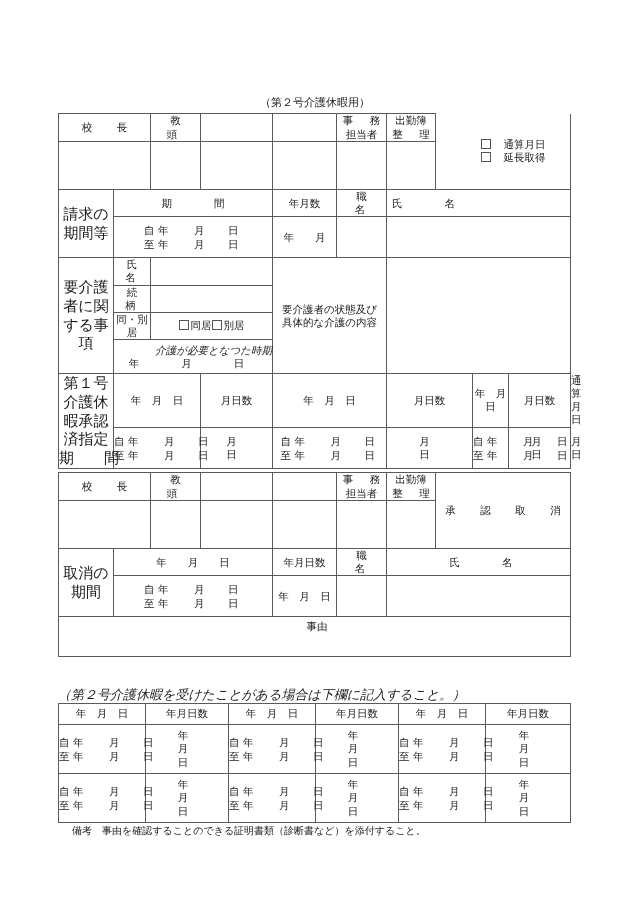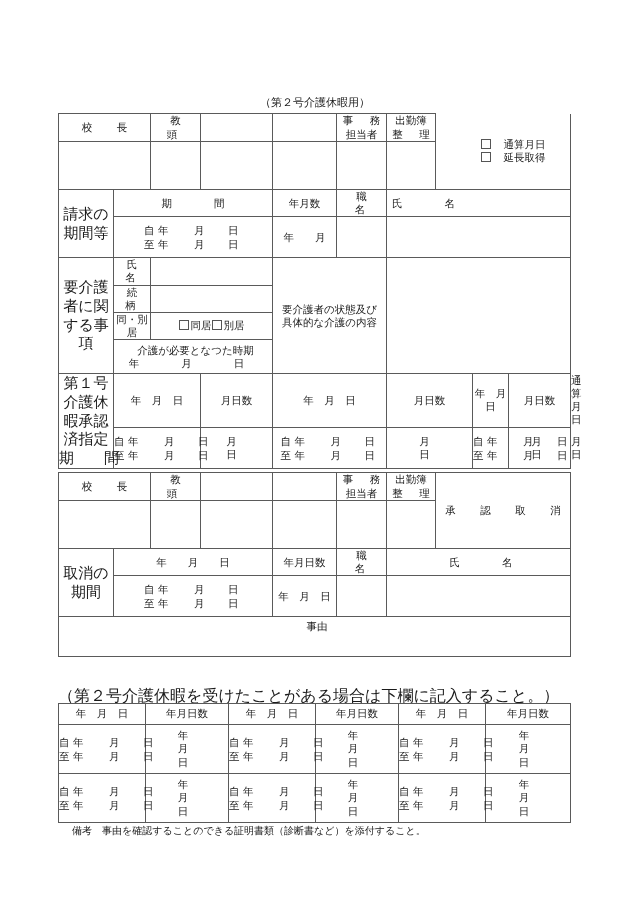--- a/index.html
+++ b/index.html
@@ -127,22 +127,23 @@
     text-align: center;
   }
   .wrap-label {
     text-align: left;
     padding: 3px 8px !important;
     line-height: 1.45;
     font-size: 10.5px;
   }
   .note-line {
     position: absolute;
-    font-size: 16px;
-    white-space: nowrap;
+    font-size: 13px;
+    white-space: nowrap;
+    font-style: italic;
   }
   .footnote {
     position: absolute;
     font-size: 10px;
     white-space: nowrap;
   }
 </style>
 </head>
 <body>
 
@@ -253,21 +254,21 @@
 
     <tr>
       <td class="dashed-t dashed-b dashed-r" style="height:19px;">同・別居</td>
       <td colspan="4" class="dashed-t dashed-b">
         <span style="display:inline-block; white-space:nowrap;"><span class="chk-box" style="margin-right:2px;"></span><span>同居</span></span><span style="display:inline-block; white-space:nowrap;"><span class="chk-box" style="margin-right:2px;"></span><span>別居</span></span>
       </td>
     </tr>
 
     <tr>
       <td colspan="5" class="dashed-t lbl-left" style="height:32px; padding-top:1px !important;">
-        <div class="rowline" style="text-align:center;">介護が必要となつた時期</div>
+        <div class="rowline" style="text-align:right;font-style:italic;">介護が必要となつた時期</div>
         <div class="rowline" style="text-align:center; padding-right:18px;">年　　　　月　　　　日</div>
       </td>
     </tr>
 
     <tr>
       <td rowspan="2" class="label-vert">
         <span class="rowline">第１号</span>
         <span class="rowline">介護休</span>
         <span class="rowline">暇承認</span>
         <span class="rowline">済指定</span>

